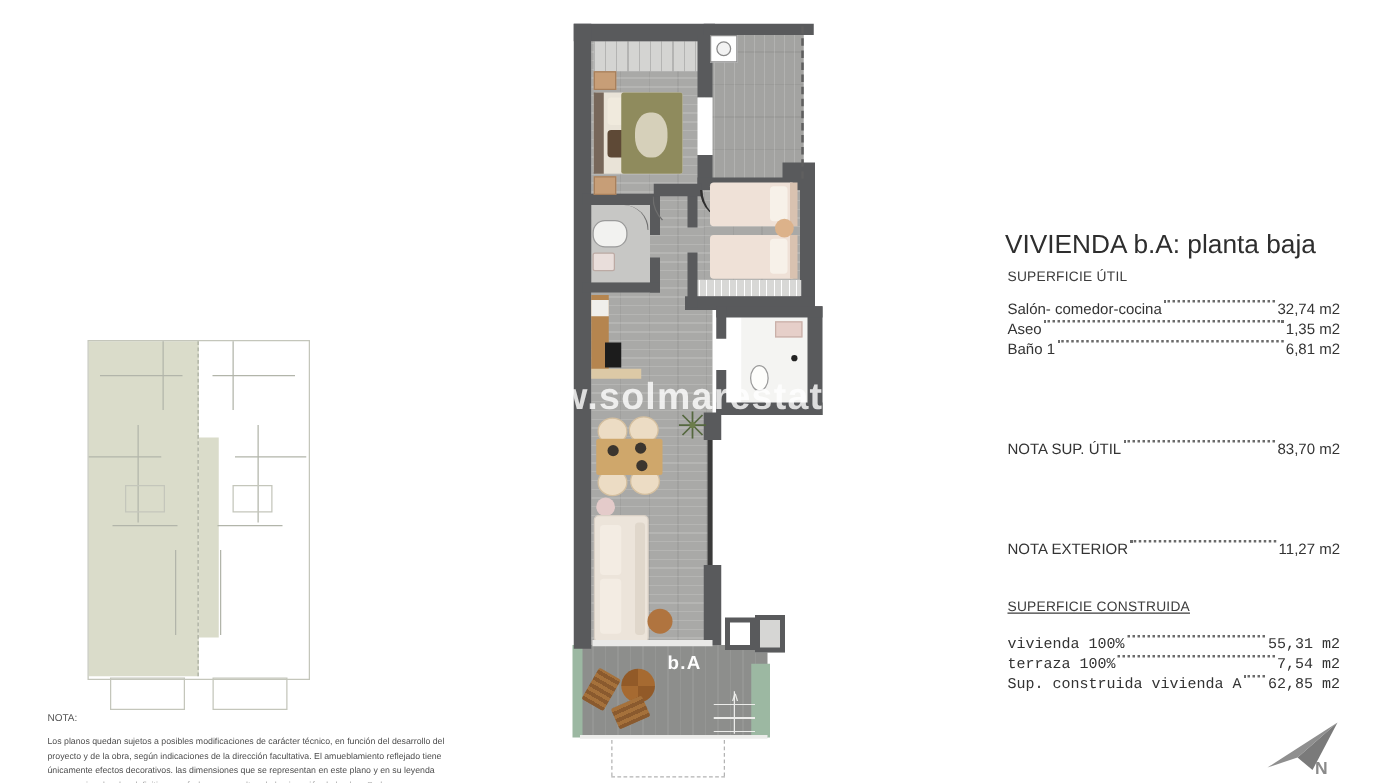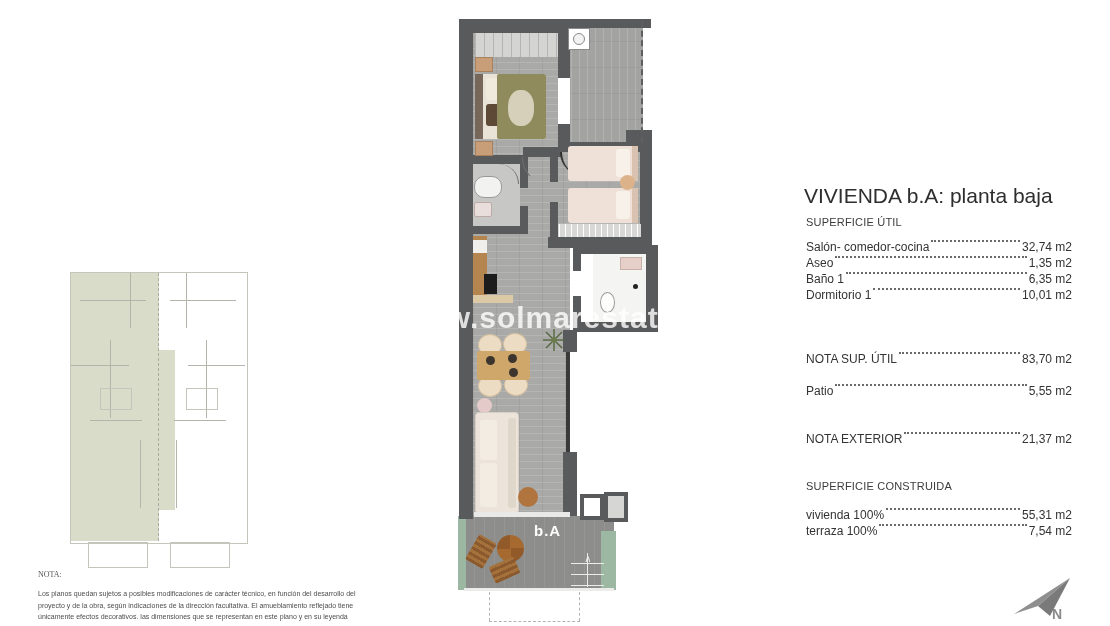--- a/index.html
+++ b/index.html
@@ -38,21 +38,21 @@
   
   .panel{position:absolute;left:804px;top:184px;width:268px;}
   .panel .title{position:absolute;top:0;left:0;font-size:21px;color:#2e2e2e;white-space:nowrap;}
   .panel .sec{position:absolute;left:2px;font-size:11px;color:#3c3c3c;letter-spacing:.2px;}
   .rows{position:absolute;left:2px;right:0;}
   .srow{display:flex;align-items:flex-start;height:16px;font-size:12px;color:#333;}
   .srow .lbl{white-space:nowrap;}
   .srow .dots{flex:1;border-bottom:2px dotted #6a6a6a;margin:0 2px 2px 2px;height:0;}
   .srow .val{white-space:nowrap;}
   
-  .note-title{position:absolute;left:38px;top:570px;font-size:8px;color:#555;font-family:Liberation Serif, serif;}
+  .note-title{position:absolute;left:38px;top:570px;font-size:8px;color:#555;}
   .note-body{position:absolute;left:38px;top:588px;width:318px;font-size:7px;line-height:11.5px;color:#4d4d4d;}
   
   .north-label{position:absolute;left:1052px;top:606px;font-size:14px;font-weight:bold;color:#8a8a8a;}
 </style>
 </head>
 <body>
 
 <div>
   <div class="sp-sage" style="left:71px;top:273px;width:88px;height:268px;"></div>
   <div class="sp-sage" style="left:159px;top:350px;width:16px;height:160px;"></div>
@@ -211,64 +211,59 @@
         <span class="val">32,74 m2</span>
       </div>
       <div class="srow">
         <span class="lbl">Aseo</span>
         <span class="dots"></span>
         <span class="val">1,35 m2</span>
       </div>
       <div class="srow">
         <span class="lbl">Baño 1</span>
         <span class="dots"></span>
-        <span class="val">6,35 m2</span>
-      </div>
-      <div class="srow">
-        <span class="lbl">Dormitorio 1</span>
-        <span class="dots"></span>
-        <span class="val">10,01 m2</span>
+        <span class="val">6,81 m2</span>
       </div>
     </div>
 
   <div class="rows" style="top:168px;">
     <div class="srow">
       <span class="lbl">NOTA SUP. ÚTIL</span>
       <span class="dots"></span>
       <span class="val">83,70 m2</span>
     </div>
   </div>
 
   <div class="rows" id="exterior-rows" style="top:200px;">
-      <div class="srow">
-        <span class="lbl">Patio</span>
-        <span class="dots"></span>
-        <span class="val">5,55 m2</span>
-      </div>
     </div>
 
   <div class="rows" style="top:248px;">
     <div class="srow">
       <span class="lbl">NOTA EXTERIOR</span>
       <span class="dots"></span>
-      <span class="val">21,37 m2</span>
+      <span class="val">11,27 m2</span>
     </div>
   </div>
 
-  <div class="sec" style="top:296px;">SUPERFICIE CONSTRUIDA</div>
-  <div class="rows" id="construida-rows" style="top:324px;">
+  <div class="sec" style="top:296px;text-decoration:underline;">SUPERFICIE CONSTRUIDA</div>
+  <div class="rows" id="construida-rows" style="top:324px;font-family:Liberation Mono, monospace;">
       <div class="srow">
         <span class="lbl">vivienda 100%</span>
         <span class="dots"></span>
         <span class="val">55,31 m2</span>
       </div>
       <div class="srow">
         <span class="lbl">terraza 100%</span>
         <span class="dots"></span>
         <span class="val">7,54 m2</span>
+      </div>
+      <div class="srow">
+        <span class="lbl">Sup. construida vivienda A</span>
+        <span class="dots"></span>
+        <span class="val">62,85 m2</span>
       </div>
     </div>
 </div>
 
 <div class="note-title">NOTA:</div>
 <div class="note-body">Los planos quedan sujetos a posibles modificaciones de carácter técnico, en función del desarrollo del proyecto y de la obra, según indicaciones de la dirección facultativa. El amueblamiento reflejado tiene únicamente efectos decorativos. las dimensiones que se representan en este plano y en su leyenda son aproximadas, las definitivas serán las que resulten de la ejecución de la obra. Se hace</div>
 
 <svg class="abs" style="left:1012px;top:576px;" width="60" height="42">
   <polygon points="2,38 58,2 26,30" fill="#8f8f8f"></polygon>
   <polygon points="26,30 58,2 38,40" fill="#7a7a7a"></polygon>

